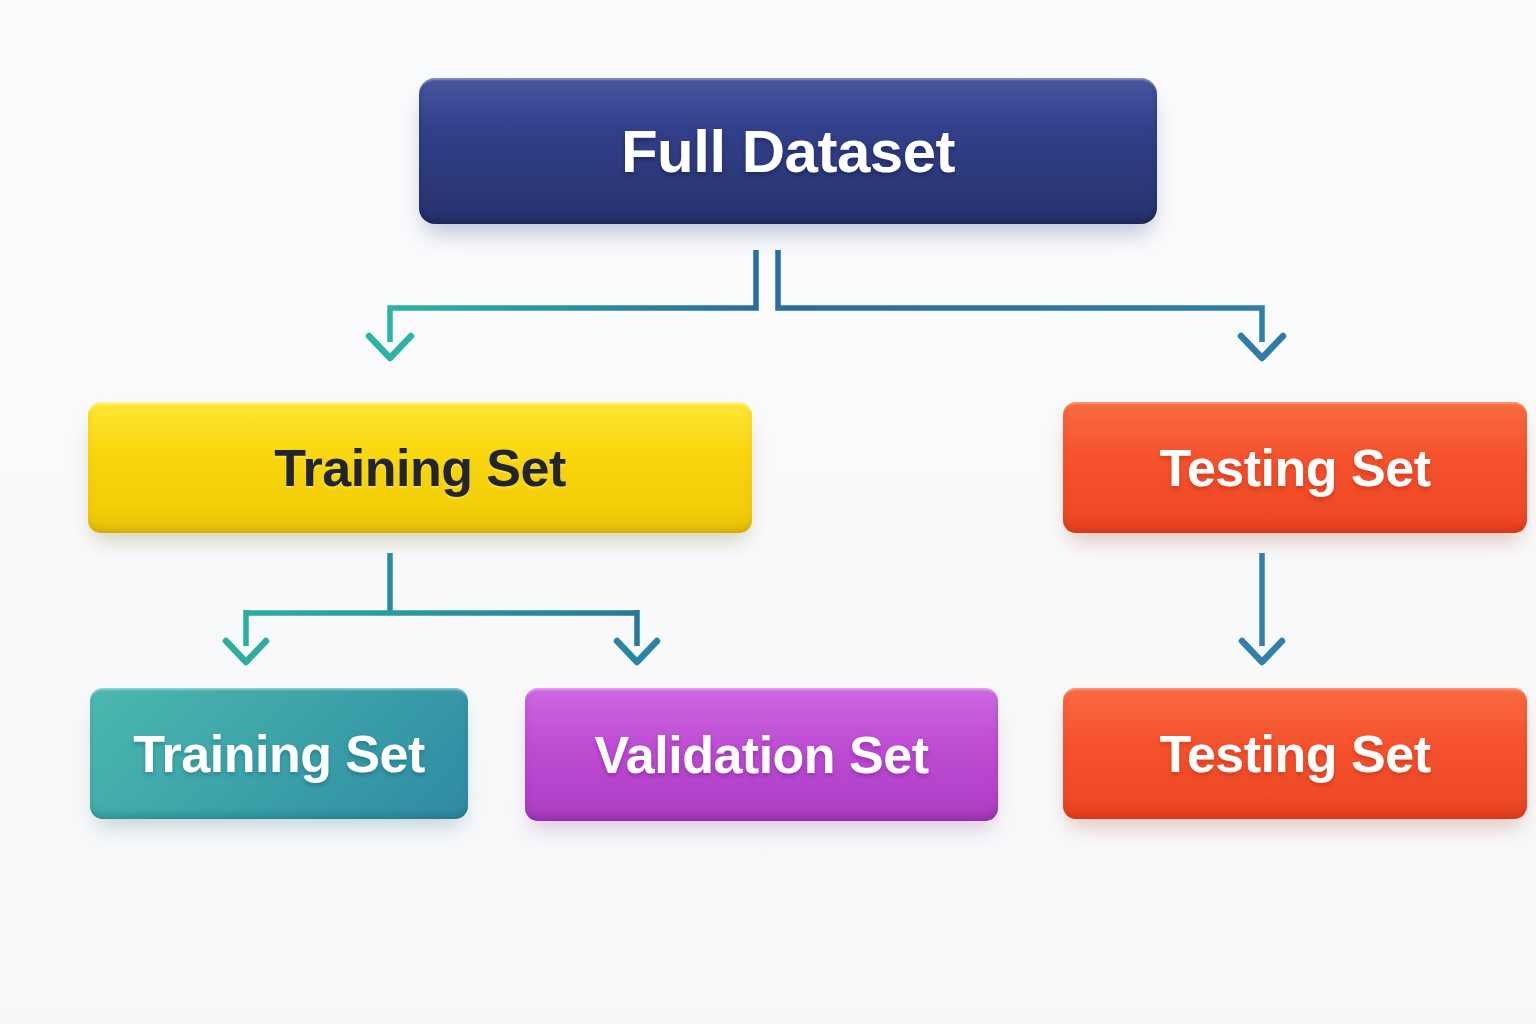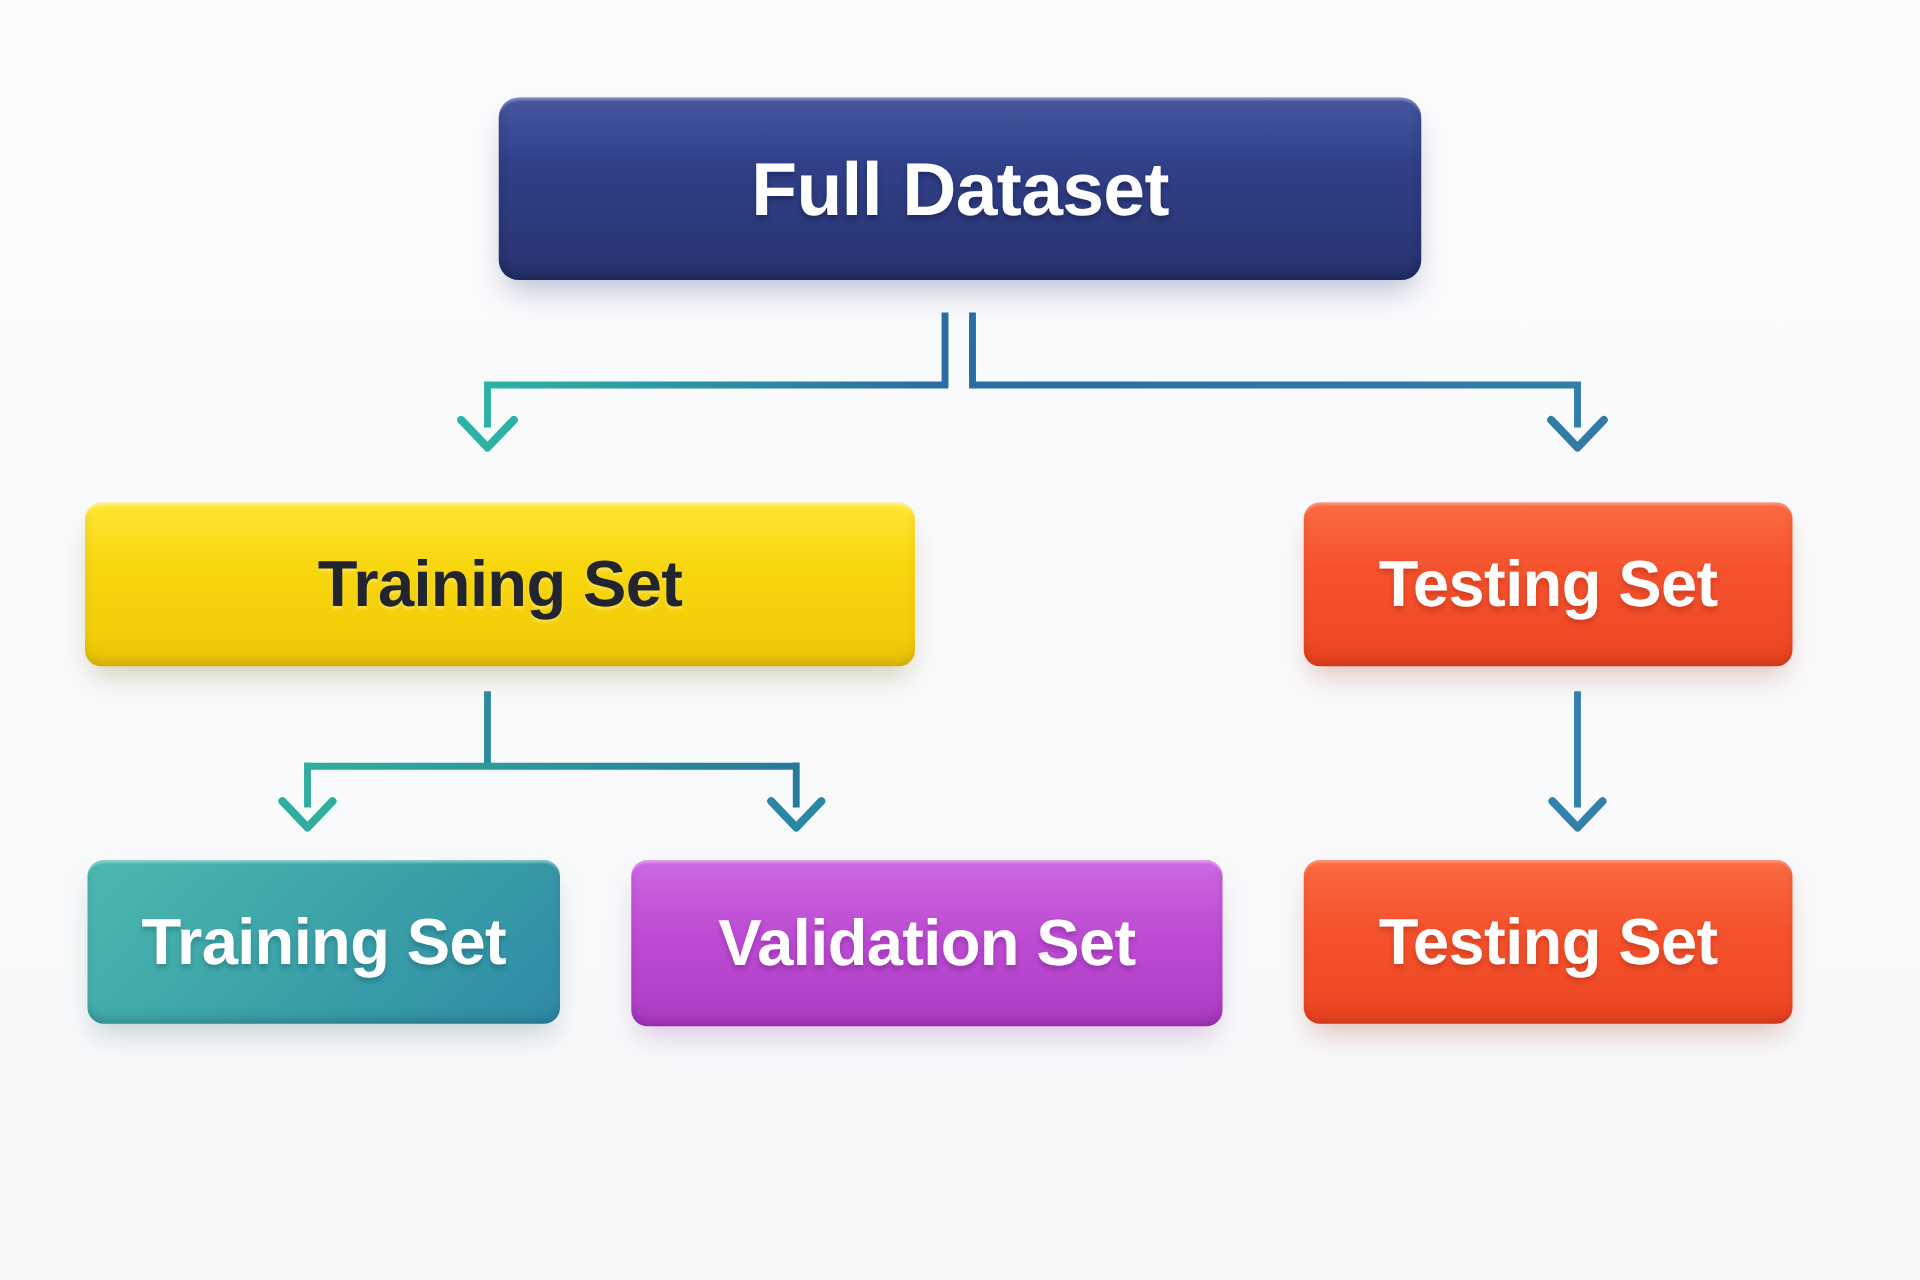--- a/index.html
+++ b/index.html
@@ -16,20 +16,21 @@
   .connectors {
     position: absolute; left: 0; top: 0;
     width: 1536px; height: 1024px;
     pointer-events: none;
   }
   .node {
     position: absolute;
     display: flex; align-items: center; justify-content: center;
     font-weight: bold;
     letter-spacing: -0.5px;
+    margin-left: 20px;
   }
   .node .label { white-space: nowrap; }
 
   .node-full {
     left: 399px; top: 78px; width: 738px; height: 146px;
     border-radius: 16px;
     background: linear-gradient(180deg, #46569f 0%, #31408a 35%, #2b3878 75%, #27336e 100%);
     box-shadow: inset 0 3px 2px -1px rgba(255,255,255,0.35),
                 inset 0 -6px 10px -3px rgba(10,15,45,0.45),
                 0 14px 24px -6px rgba(90,100,150,0.40);
@@ -42,21 +43,21 @@
     border-radius: 13px;
     background: linear-gradient(180deg, #ffe637 0%, #f8d70f 38%, #f3ce09 78%, #eac306 100%);
     box-shadow: inset 0 3px 2px -1px rgba(255,255,250,0.55),
                 inset 0 -6px 9px -3px rgba(150,110,0,0.35),
                 0 13px 22px -6px rgba(150,140,80,0.40);
     color: #22252e;
     font-size: 52px;
     text-shadow: 0 2px 2px rgba(255,240,150,0.45);
   }
   .node-testing-top, .node-testing-final {
-    left: 1043px; width: 391px; height: 131px;
+    left: 1043px; width: 464px; height: 131px;
     border-radius: 13px;
     background: linear-gradient(180deg, #fa6b42 0%, #f5522d 42%, #f04a27 80%, #e74321 100%);
     box-shadow: inset 0 3px 2px -1px rgba(255,200,180,0.50),
                 inset 0 -6px 9px -3px rgba(150,30,5,0.35),
                 0 13px 22px -6px rgba(190,110,90,0.40);
     color: #ffffff;
     font-size: 52px;
     text-shadow: 0 3px 4px rgba(140,30,5,0.30);
   }
   .node-testing-top { top: 402px; }

